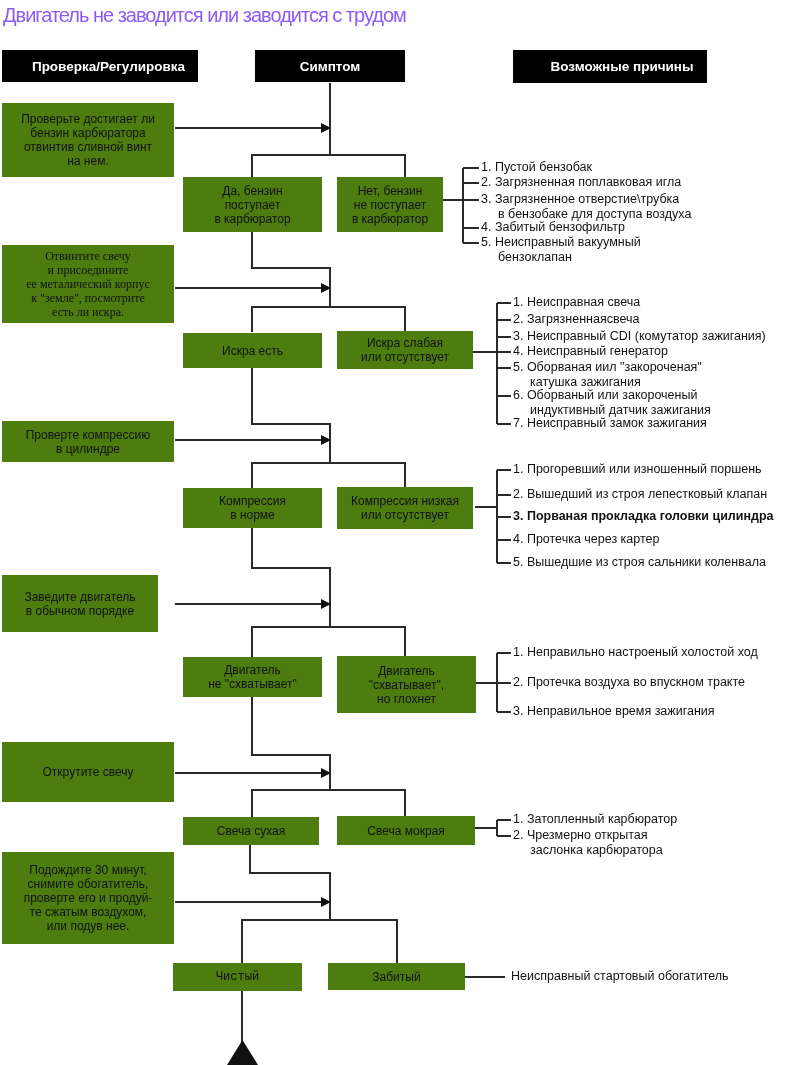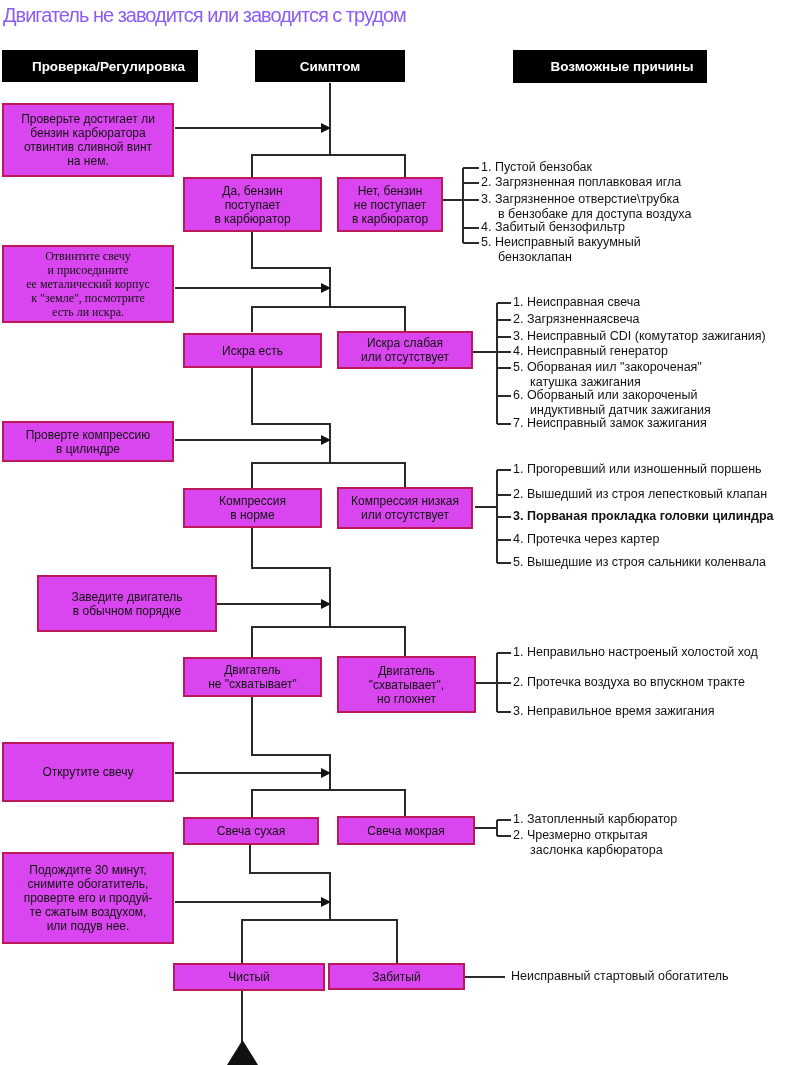--- a/index.html
+++ b/index.html
@@ -10,21 +10,21 @@
   .page-title{
     position:absolute;left:3px;top:4px;width:790px;
     font-size:20px;font-weight:normal;letter-spacing:-1px;color:#8b5cf6;
   }
   .hdr{
     position:absolute;background:#000;color:#fff;
     display:flex;align-items:center;justify-content:center;
     font-weight:bold;font-size:13.5px;box-sizing:border-box;
   }
   .box{
-    position:absolute;border:2px solid #be185d;background:#d946ef;
+    position:absolute;border:2px solid #4d7c0f;background:#4d7c0f;
     display:flex;align-items:center;justify-content:center;
     text-align:center;white-space:pre-line;
     font-size:12px;line-height:14px;box-sizing:border-box;z-index:2;
   }
   .cause{
     position:absolute;font-size:12.5px;line-height:14.5px;
     white-space:pre-line;padding-left:17px;text-indent:-17px;z-index:2;
   }
   svg.wires{position:absolute;left:0;top:0;z-index:1;}
   svg.wires path{stroke:#2a2a2a;stroke-width:2;fill:none;}
@@ -87,21 +87,21 @@
 бензин карбюратора
 отвинтив сливной винт
 на нем.</div>
   <div class="box" style="left:2px;top:245px;width:172px;height:78px;font-family:Liberation Serif, serif;">Отвинтите свечу
 и присоедините
 ее металический корпус
 к "земле", посмотрите
 есть ли искра.</div>
   <div class="box" style="left:2px;top:421px;width:172px;height:41px;">Проверте компрессию
 в цилиндре</div>
-  <div class="box" style="left:2px;top:575px;width:180px;height:57px;margin-left:35px;">Заведите двигатель
+  <div class="box" style="left:2px;top:575px;width:156px;height:57px;">Заведите двигатель
 в обычном порядке</div>
   <div class="box" style="left:2px;top:742px;width:172px;height:60px;">Открутите свечу</div>
   <div class="box" style="left:2px;top:852px;width:172px;height:92px;">Подождите 30 минут,
 снимите обогатитель,
 проверте его и продуй-
 те сжатым воздухом,
 или подув нее.</div>
 
   <div class="box" style="left:183px;top:177px;width:139px;height:55px;">Да, бензин
 поступает
@@ -121,21 +121,21 @@
 
   <div class="box" style="left:183px;top:657px;width:139px;height:40px;">Двигатель
 не "схватывает"</div>
   <div class="box" style="left:337px;top:656px;width:139px;height:57px;">Двигатель
 "схватывает",
 но глохнет</div>
 
   <div class="box" style="left:183px;top:817px;width:136px;height:28px;">Свеча сухая</div>
   <div class="box" style="left:337px;top:816px;width:138px;height:29px;">Свеча мокрая</div>
 
-  <div class="box" style="left:173px;top:963px;width:152px;height:28px;">Чистый</div>
+  <div class="box" style="left:173px;top:963px;width:129px;height:28px;font-family:Liberation Mono, monospace;">Чистый</div>
   <div class="box" style="left:328px;top:963px;width:137px;height:27px;">Забитый</div>
 
   <div>
     <div class="cause" style="left:481px;top:160px;">1. Пустой бензобак</div>
     <div class="cause" style="left:481px;top:175px;">2. Загрязненная поплавковая игла</div>
     <div class="cause" style="left:481px;top:192px;">3. Загрязненное отверстие\трубка
 в бензобаке для доступа воздуха</div>
     <div class="cause" style="left:481px;top:220px;">4. Забитый бензофильтр</div>
     <div class="cause" style="left:481px;top:235px;">5. Неисправный вакуумный
 бензоклапан</div>

